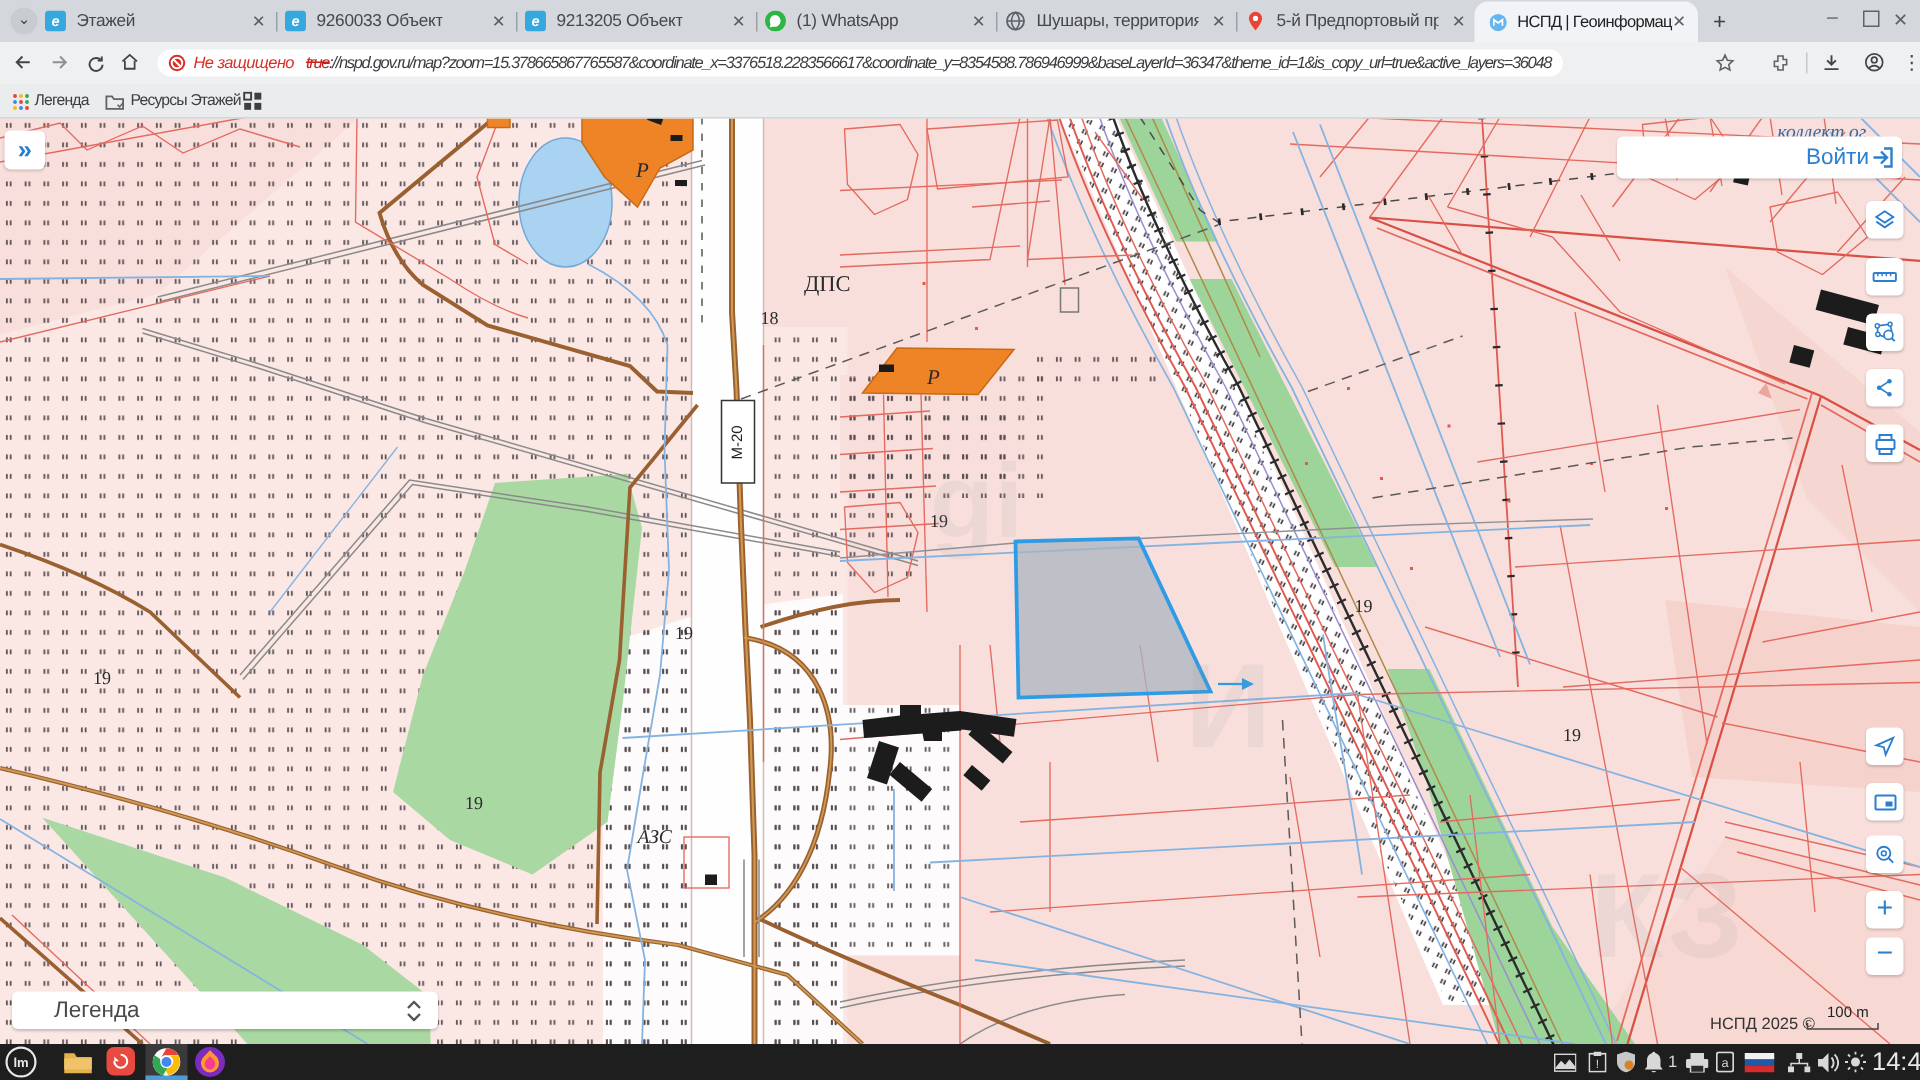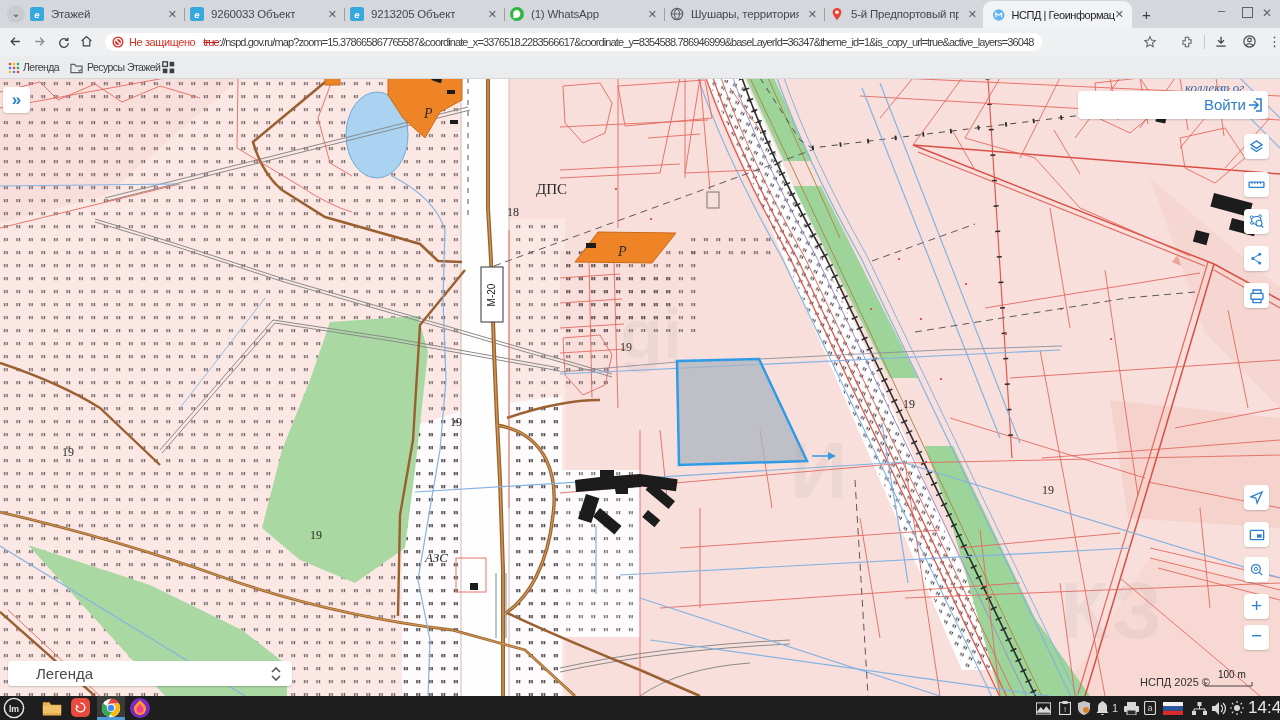--- a/index.html
+++ b/index.html
@@ -10,21 +10,21 @@
   .tab .fav{width:14px;height:14px;margin-right:7px;flex:0 0 14px;}
   .tab .ttl{white-space:nowrap;overflow:hidden;max-width:108px;letter-spacing:-0.2px;}
   .tab .cls{margin-left:auto;color:#5a5e62;font-size:11px;padding-right:3px}
   .tabsep{position:absolute;top:8px;width:1px;height:13px;background:#9aa0a6;}
   #activetab{position:absolute;left:983px;top:1px;width:149px;height:27px;background:#f2f3f6;
     border-radius:9px 9px 0 0;display:flex;align-items:center;font-size:11.5px;color:#202124;}
   #activetab .ttl{white-space:nowrap;overflow:hidden;}
   #toolbar{position:absolute;left:0;top:28px;width:1280px;height:28px;background:#eef0f2;}
   .navic{position:absolute;top:33px;color:#3f4347;font-size:15px;}
   #urlpill{position:absolute;left:105px;top:33px;width:937px;height:18px;background:#fff;border-radius:9px;
-    display:flex;align-items:center;overflow:hidden;}
+    display:flex;align-items:center;overflow:hidden;font-style:italic;}
   #badge{display:flex;align-items:center;color:#d93025;font-size:11px;margin-left:7px;white-space:nowrap;letter-spacing:-0.4px;}
   #url{color:#3b3e42;font-size:11px;white-space:nowrap;margin-left:8px;letter-spacing:-0.88px;}
   #bookbar{position:absolute;left:0;top:56px;width:1280px;height:22px;background:#eaecee;border-bottom:1px solid #d4d7da;}
   .bkitem{position:absolute;top:61px;font-size:10.5px;color:#3c4043;letter-spacing:-0.55px;}
   
   .mbtn{position:absolute;background:#fff;border-radius:4px;box-shadow:0 1px 2px rgba(0,0,0,.18);}
   .tool{width:25px;height:25px;left:1244px;display:flex;align-items:center;justify-content:center;}
   #legend{position:absolute;left:8px;top:661px;width:284px;height:25px;background:#fff;border-radius:4px;
     box-shadow:0 1px 2px rgba(0,0,0,.2);display:flex;align-items:center;font-size:15px;color:#4a4a4a;}
   

